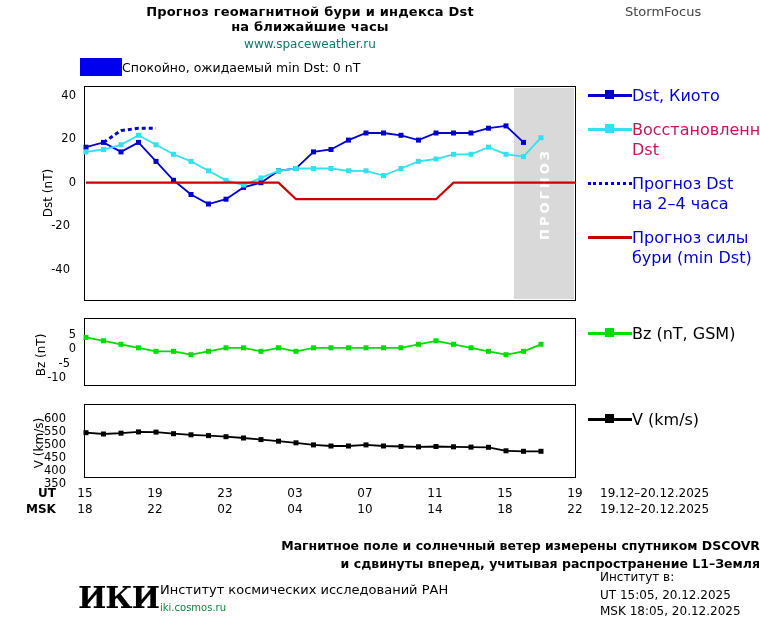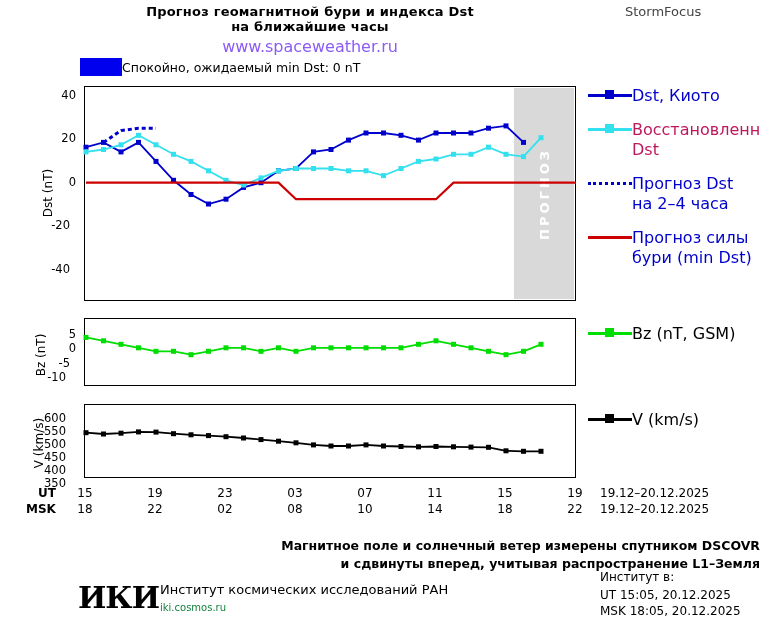--- a/index.html
+++ b/index.html
@@ -7,21 +7,21 @@
     width:760px; height:620px;
     background:#ffffff;
     font-family:"DejaVu Sans", sans-serif;
     color:#000000;
     position:relative;
     overflow:hidden;
   }
   .abs { position:absolute; }
   .title-block { top:4px; left:0; width:620px; text-align:center; }
   .title-line { font-size:13px; font-weight:bold; letter-spacing:0.2px; }
-  .title-sub { font-size:16px; color:#8b5cf6; margin-top:3px; }
+  .title-sub { font-size:12px; color:#0f766e; margin-top:3px; }
   .stormfocus { top:4px; left:625px; font-size:13px; color:#444; }
 
   .legend-top { top:58px; left:80px; display:flex; align-items:center; }
   .legend-swatch { width:42px; height:18px; background:#0000ee; }
   .legend-top-label { font-size:12.5px; }
 
   
   #plot-dst { left:84px; top:86px; width:492px; height:215px; border:1px solid #000; box-sizing:border-box; }
   #plot-bz  { left:84px; top:318px; width:492px; height:68px; border:1px solid #000; box-sizing:border-box; }
   #plot-v   { left:84px; top:404px; width:492px; height:74px; border:1px solid #000; box-sizing:border-box; }
@@ -235,21 +235,21 @@
 <div class="abs axis-name" style="left:38px; top:486px;">UT</div>
 <div class="abs axis-name" style="left:26px; top:502px;">MSK</div>
 <div id="xticks">
     <div class="abs xtick" style="left: 70px; top: 486px;">15</div>
     <div class="abs xtick" style="left: 70px; top: 502px;">18</div>
     <div class="abs xtick" style="left: 140px; top: 486px;">19</div>
     <div class="abs xtick" style="left: 140px; top: 502px;">22</div>
     <div class="abs xtick" style="left: 210px; top: 486px;">23</div>
     <div class="abs xtick" style="left: 210px; top: 502px;">02</div>
     <div class="abs xtick" style="left: 280px; top: 486px;">03</div>
-    <div class="abs xtick" style="left: 280px; top: 502px;">08</div>
+    <div class="abs xtick" style="left: 280px; top: 502px;">04</div>
     <div class="abs xtick" style="left: 350px; top: 486px;">07</div>
     <div class="abs xtick" style="left: 350px; top: 502px;">10</div>
     <div class="abs xtick" style="left: 420px; top: 486px;">11</div>
     <div class="abs xtick" style="left: 420px; top: 502px;">14</div>
     <div class="abs xtick" style="left: 490px; top: 486px;">15</div>
     <div class="abs xtick" style="left: 490px; top: 502px;">18</div>
     <div class="abs xtick" style="left: 560px; top: 486px;">19</div>
     <div class="abs xtick" style="left: 560px; top: 502px;">22</div>
   </div>
 <div class="abs dates" style="left:600px; top:486px;">19.12–20.12.2025</div>

